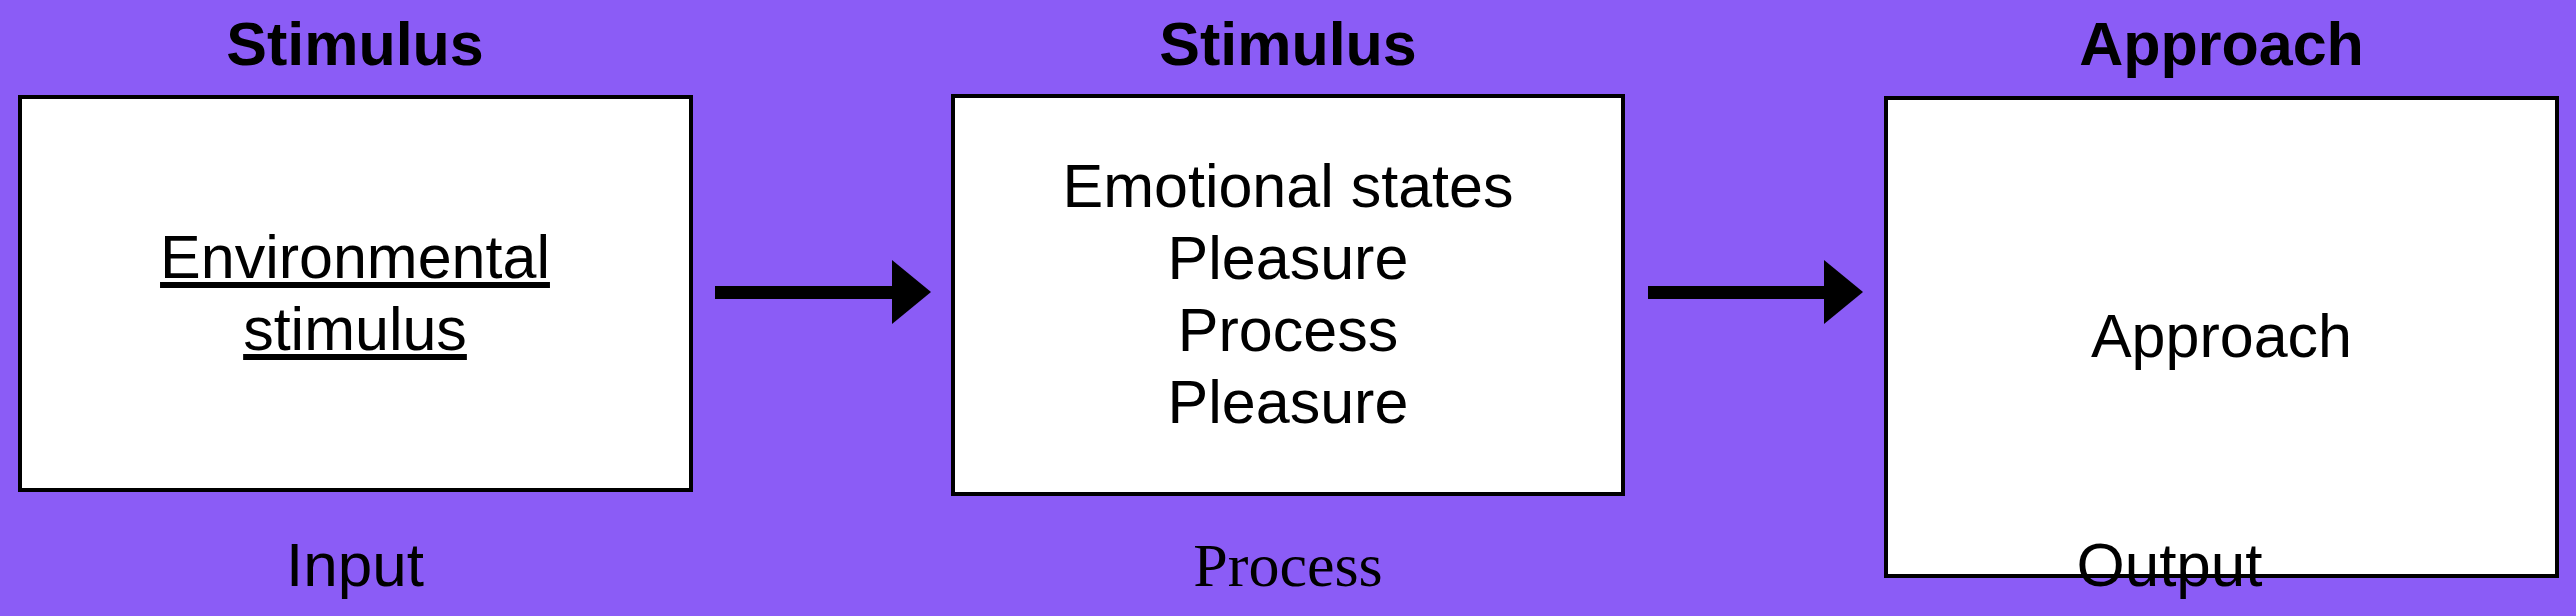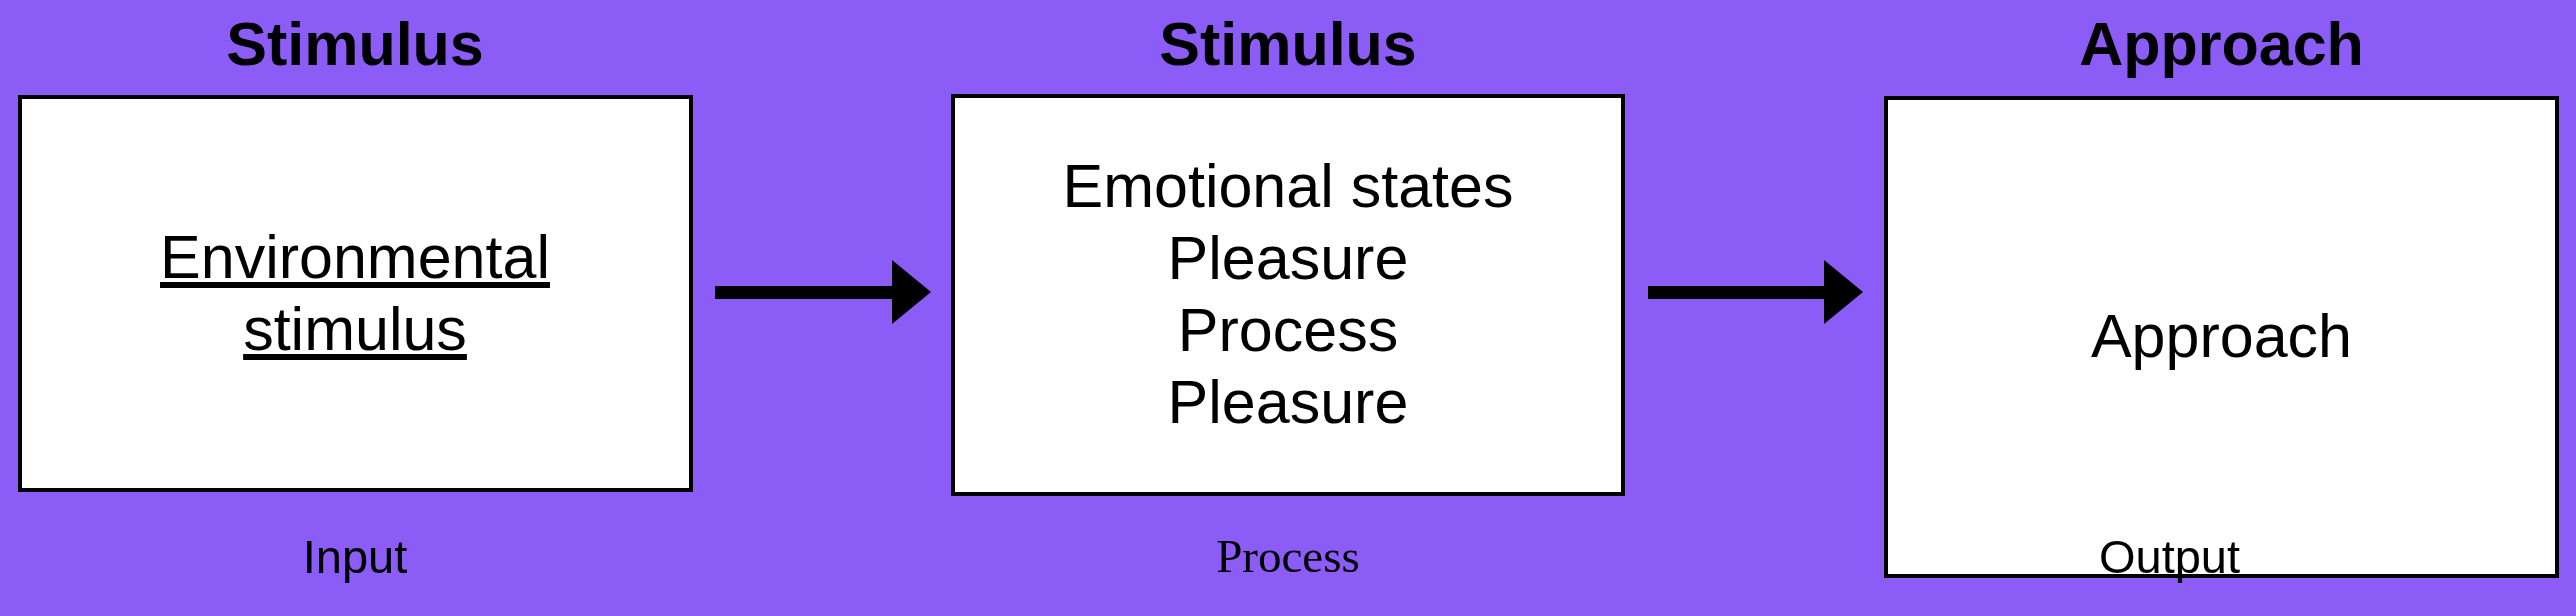--- a/index.html
+++ b/index.html
@@ -23,21 +23,21 @@
     font-size: 61px;
     font-weight: bold;
     line-height: 1.1;
     text-align: center;
     white-space: nowrap;
   }
   .col-footer {
     position: absolute;
     top: 531px;
     height: 74px;
-    font-size: 47px;
+    font-size: 62px;
     font-weight: normal;
     line-height: 1.1;
     text-align: center;
     white-space: nowrap;
   }
   .box {
     position: absolute;
     box-sizing: border-box;
     border: 4px solid #000000;
     background: #ffffff;

